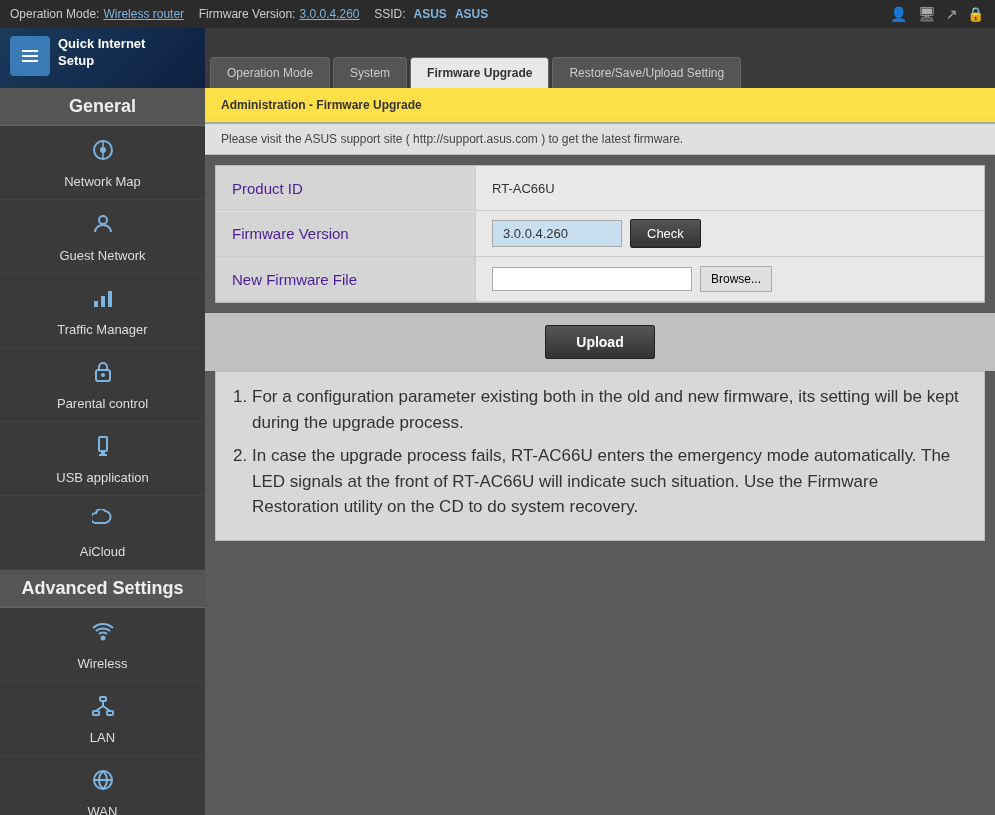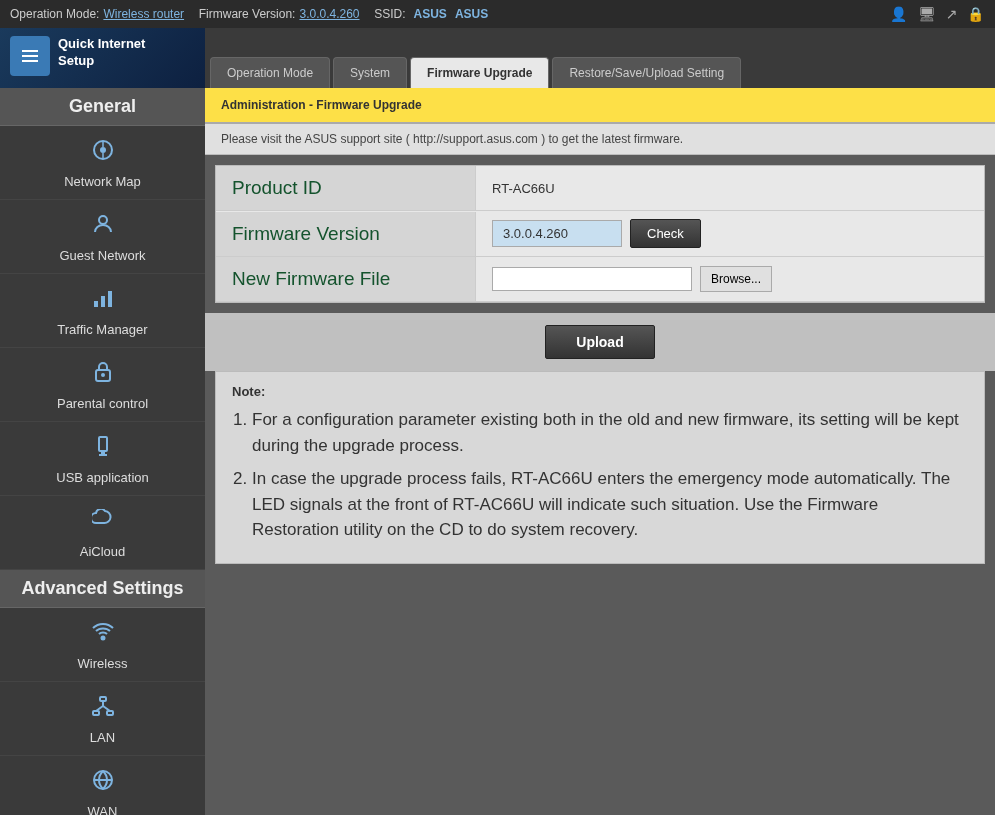--- a/index.html
+++ b/index.html
@@ -69,22 +69,22 @@
     .page-subtext {
       background: #e0e0e0; padding: 8px 16px; font-size: 12px; color: #444;
       border-bottom: 1px solid #bbb;
     }
 
     .form-area { background: #e8e8e8; margin: 10px; border: 1px solid #bbb; }
     .form-row {
       display: flex; align-items: center; border-bottom: 1px solid #ccc; min-height: 44px;
     }
     .form-label {
-      width: 260px; padding: 8px 16px; background: #d5d5d5; color: #14532d;
-      font-size: 19px; border-right: 1px solid #ccc; min-height: 44px;
+      width: 260px; padding: 8px 16px; background: #d5d5d5; color: #4c1d95;
+      font-size: 15px; border-right: 1px solid #ccc; min-height: 44px;
       display: flex; align-items: center;
     }
     .form-value {
       flex: 1; padding: 8px 16px; color: #333; font-size: 13px; display: flex; align-items: center; gap: 8px;
     }
     .version-input {
       background: #c8dff0; border: 1px solid #aaa; padding: 5px 10px;
       font-size: 13px; color: #333; width: 130px;
     }
     .check-btn {
@@ -319,20 +319,19 @@
           <button class="browse-btn">Browse...</button>
         </div>
       </div>
     </div>
 
     <div class="upload-section">
       <button class="upload-btn">Upload</button>
     </div>
 
     <div class="notes-section">
-      <div class="notes-title">Note:</div>
       <ol>
         <li>For a configuration parameter existing both in the old and new firmware, its setting will be kept during the upgrade process.</li>
         <li>In case the upgrade process fails, RT-AC66U enters the emergency mode automatically. The LED signals at the front of RT-AC66U will indicate such situation. Use the Firmware Restoration utility on the CD to do system recovery.</li>
       </ol>
     </div>
   </div>
 </div>
 
 </body></html>

